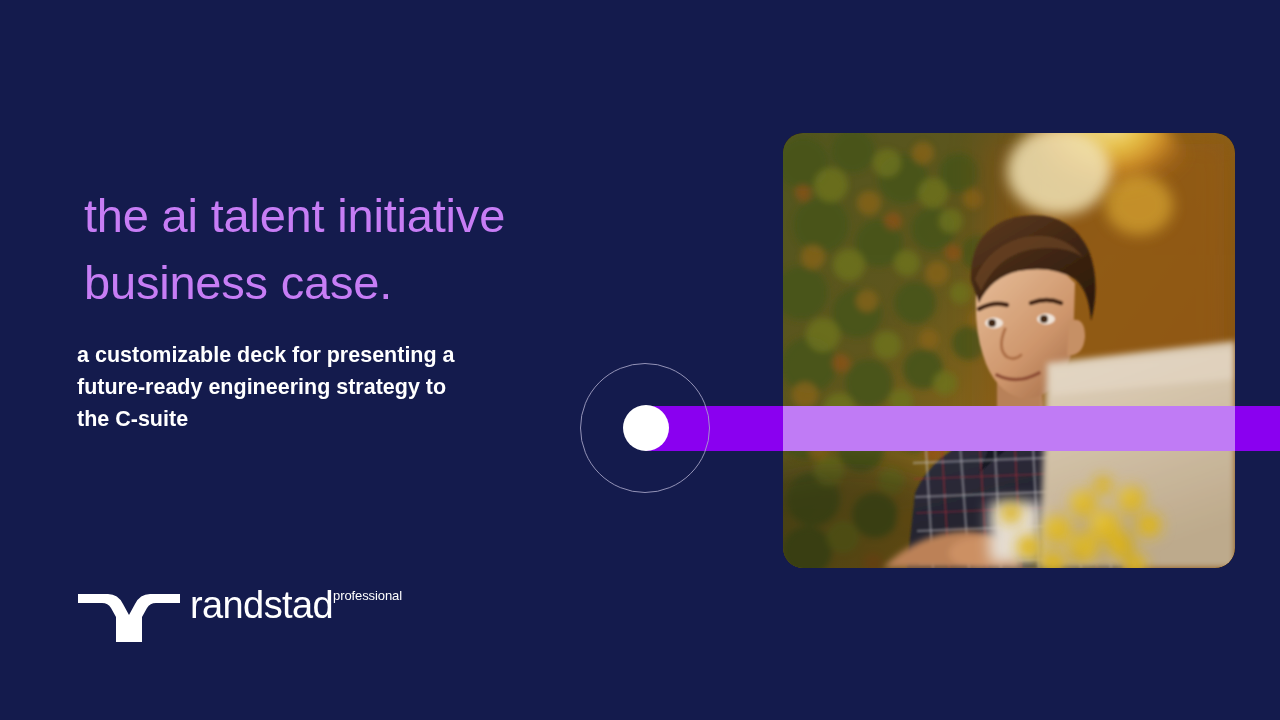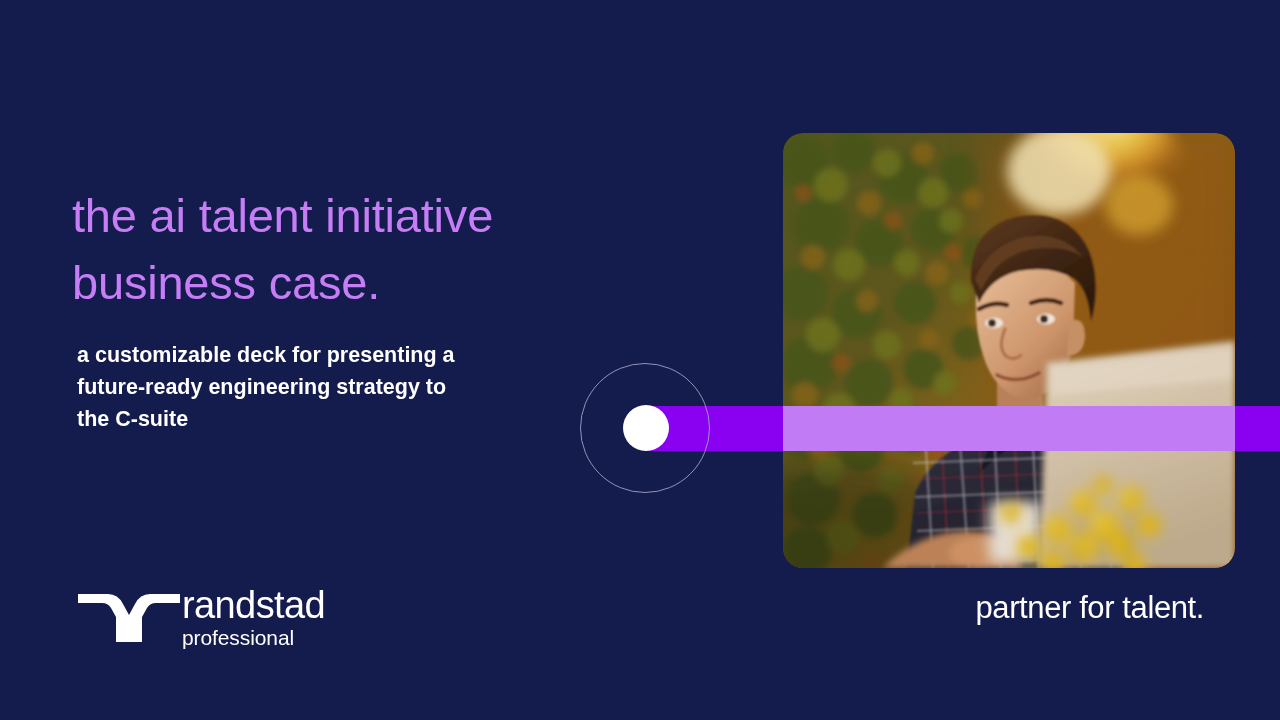--- a/index.html
+++ b/index.html
@@ -14,21 +14,21 @@
     height: 720px;
     overflow: hidden;
     font-family: "Liberation Sans", "DejaVu Sans", sans-serif;
     background: #141b4d;
     -webkit-font-smoothing: antialiased;
   }
 
   
   #headline {
     position: absolute;
-    left: 72px;
+    left: 84px;
     top: 182px;
     width: 600px;
     font-size: 47px;
     line-height: 67px;
     font-weight: 400;
     color: #c77df5;
     letter-spacing: -0.2px;
     white-space: pre-line;
   }
 
@@ -96,34 +96,33 @@
   #logo {
     position: absolute;
     left: 78px;
     top: 590px;
     display: flex;
     align-items: flex-start;
     z-index: 8;
   }
   #logo-mark { width: 102px; height: 52px; flex: none; }
   #logo-words {
-    margin-left: 2px;
+    margin-left: 10px;
     margin-top: -4px;
     display: flex;
-    flex-direction: column;
     line-height: 1;
   }
   #logo-name {
     font-size: 38px;
     color: #ffffff;
     letter-spacing: -0.6px;
     font-weight: 400;
   }
   #logo-sub {
-    font-size: 21px;
+    font-size: 13px;
     color: #ffffff;
     letter-spacing: -0.1px;
     margin-top: 3px;
     font-weight: 400;
   }
 
   
   #tagline {
     position: absolute;
     right: 76px;
@@ -401,15 +400,14 @@
     <svg id="logo-mark" viewBox="0 0 102 52">
       <path d="M0 4 H30 Q40 4 45 14 L51 25 L51 52 H38 L38 27 L33 18 Q30 13 24 13 H0 Z" fill="#ffffff"></path>
       <path d="M102 4 H72 Q62 4 57 14 L51 25 L51 52 H64 L64 27 L69 18 Q72 13 78 13 H102 Z" fill="#ffffff"></path>
     </svg>
     <div id="logo-words">
       <span id="logo-name">randstad</span>
       <span id="logo-sub">professional</span>
     </div>
   </div>
 
-  <div id="tagline">partner for talent.</div>
 
 </div>
 
 </body></html>

